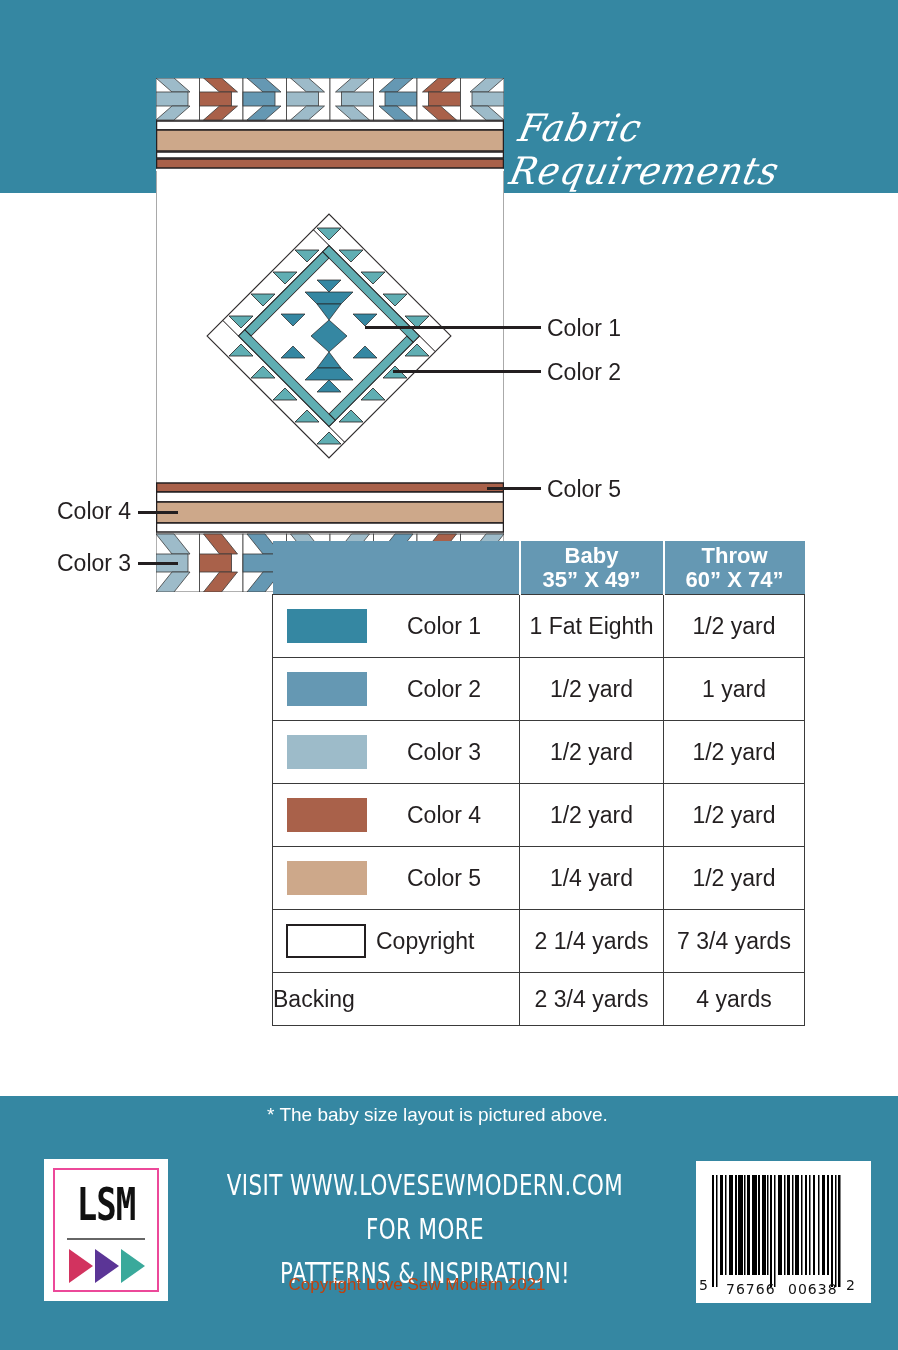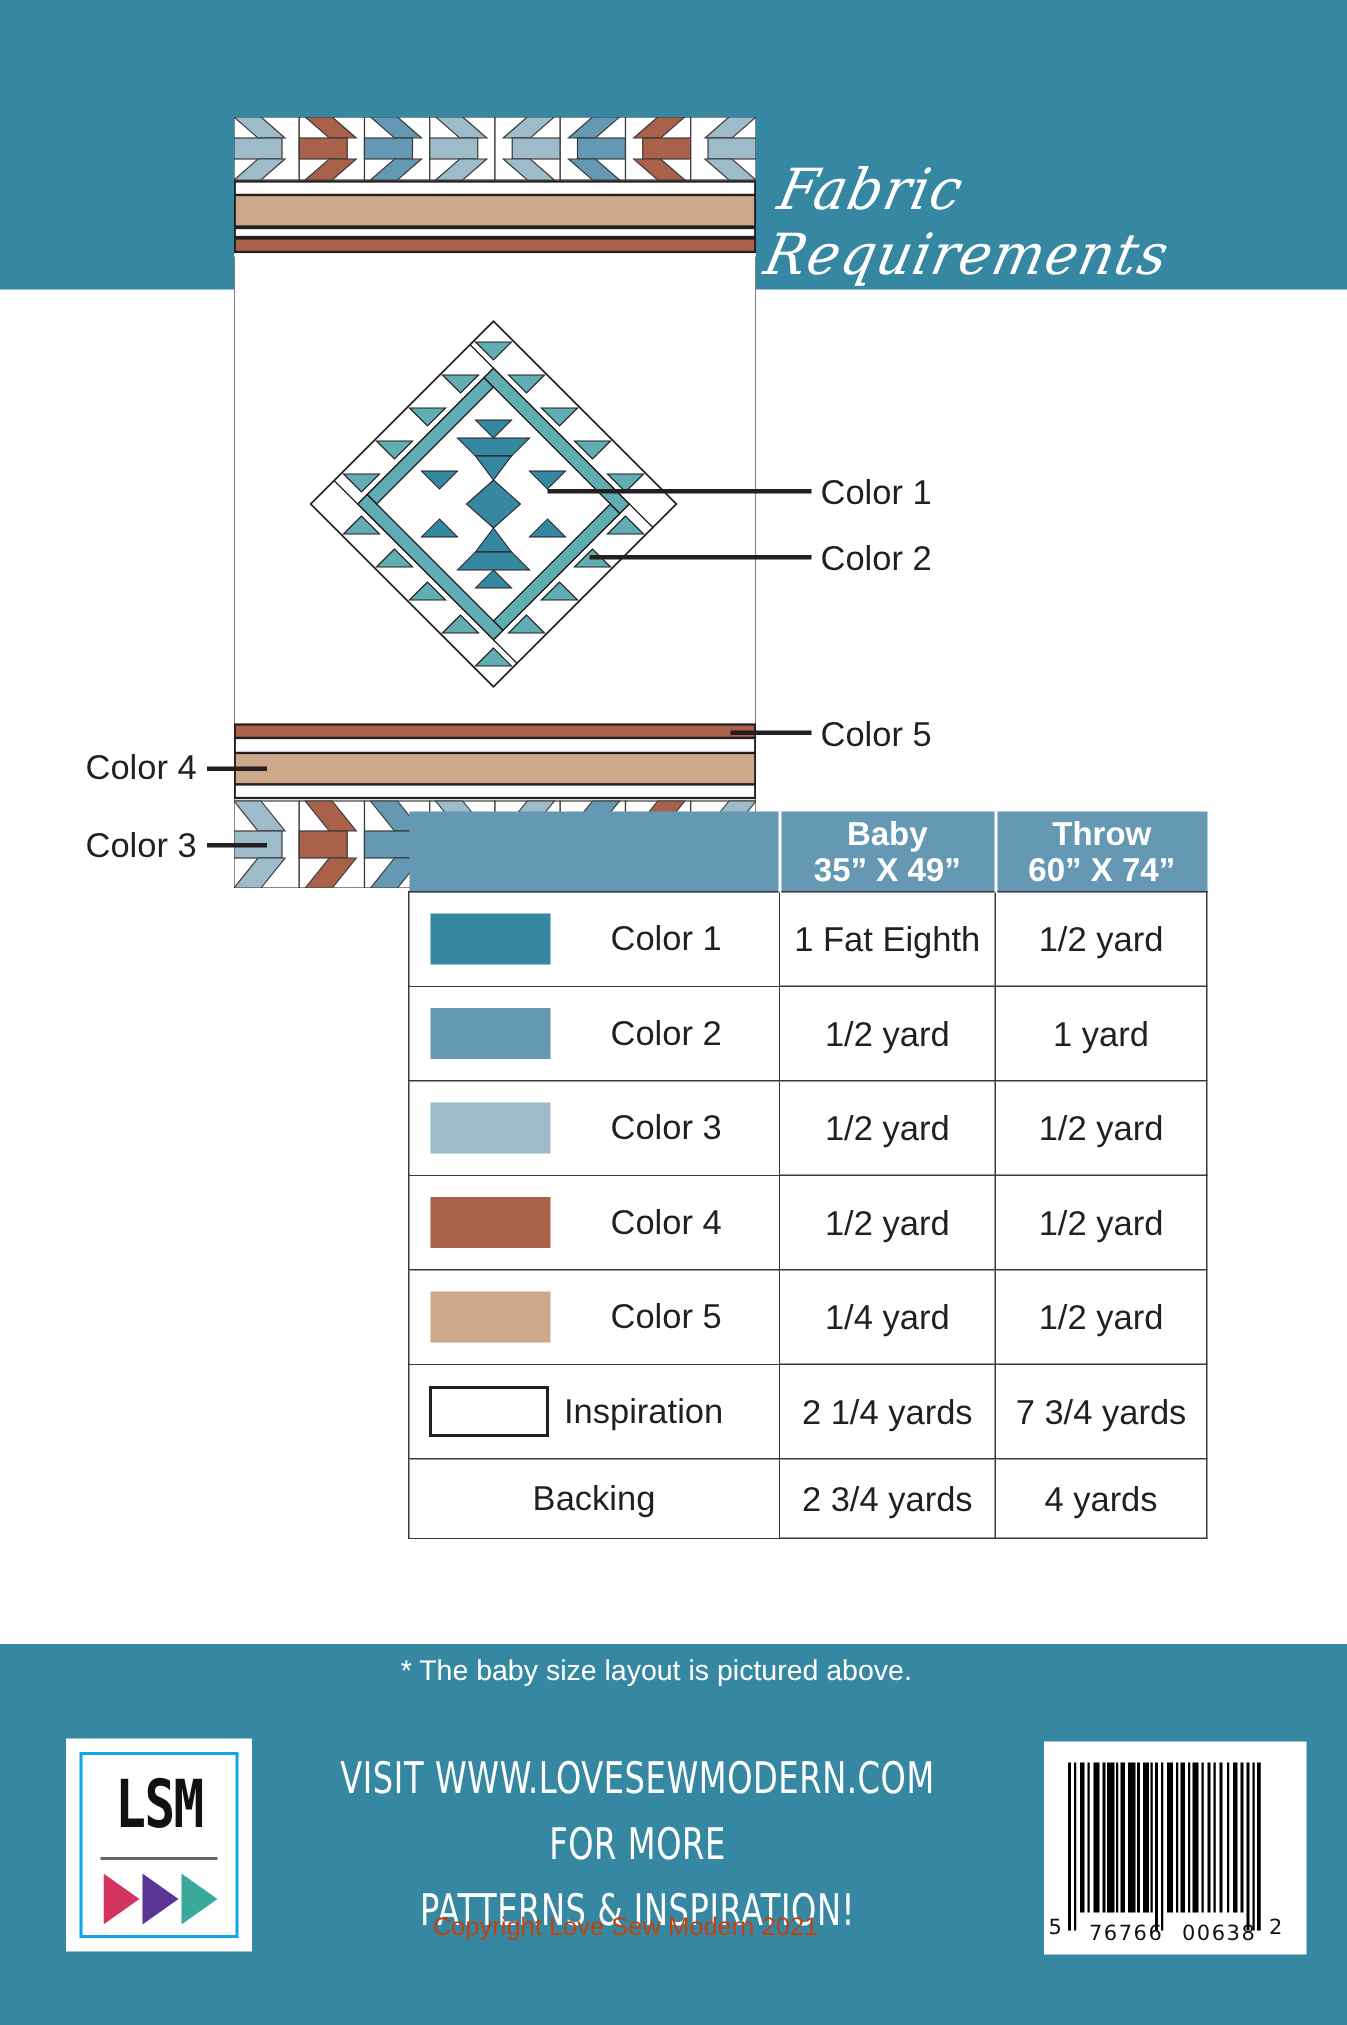--- a/index.html
+++ b/index.html
@@ -42,35 +42,35 @@
       font-size: 23px; text-align: center; vertical-align: middle; background: #ffffff;
     }
     .fabric-table td.name-cell { text-align: left; position: relative; }
     .swatch {
       position: absolute; left: 14px; top: 50%; transform: translateY(-50%);
       width: 80px; height: 34px;
     }
     .swatch.outline { width: 76px; height: 30px; border: 2px solid #231f20; background: #fff; left: 13px; }
     .name-label { position: absolute; left: 134px; top: 50%; transform: translateY(-50%); }
     .name-label.bg { left: 103px; }
-    .name-label.plain { left: 0; width: 100%; text-align: center; }
+    .name-label.plain { left: 0; width: 100%; }
     .row-short td { height: 52px; }
 
     .footnote {
       position: absolute; left: 0; width: 875px; top: 1104px; text-align: center;
       color: #ffffff; font-size: 19px;
     }
 
     .logo-box {
       position: absolute; left: 44px; top: 1159px; width: 124px; height: 142px;
       background: #ffffff;
     }
     .logo-inner {
       position: absolute; left: 9px; top: 9px; width: 102px; height: 120px;
-      border: 2px solid #0ea5e9;
+      border: 2px solid #ec4899;
     }
     .logo-text {
       position: absolute; left: 0; width: 102px; top: 8px; text-align: center;
       font-family: "DejaVu Sans Mono", monospace; font-size: 34px; font-weight: bold;
       color: #111; letter-spacing: -1px; transform: scaleY(1.3); transform-origin: top;
     }
     .logo-rule { position: absolute; left: 12px; top: 68px; width: 78px; height: 1.5px; background: #666; }
     .logo-arrows { position: absolute; left: 14px; top: 79px; }
 
     .visit {
@@ -363,21 +363,21 @@
       <td class="name-cell">
         <span class="swatch" style="background:#cda88a"></span>
         <span class="name-label">Color 5</span>
       </td>
       <td>1/4 yard</td>
       <td>1/2 yard</td>
     </tr>
     <tr>
       <td class="name-cell">
         <span class="swatch outline"></span>
-        <span class="name-label bg">Inspiration</span>
+        <span class="name-label bg">Copyright</span>
       </td>
       <td>2 1/4 yards</td>
       <td>7 3/4 yards</td>
     </tr>
     <tr class="row-short">
       <td class="name-cell">
         <span class="name-label plain">Backing</span>
       </td>
       <td>2 3/4 yards</td>
       <td>4 yards</td>

